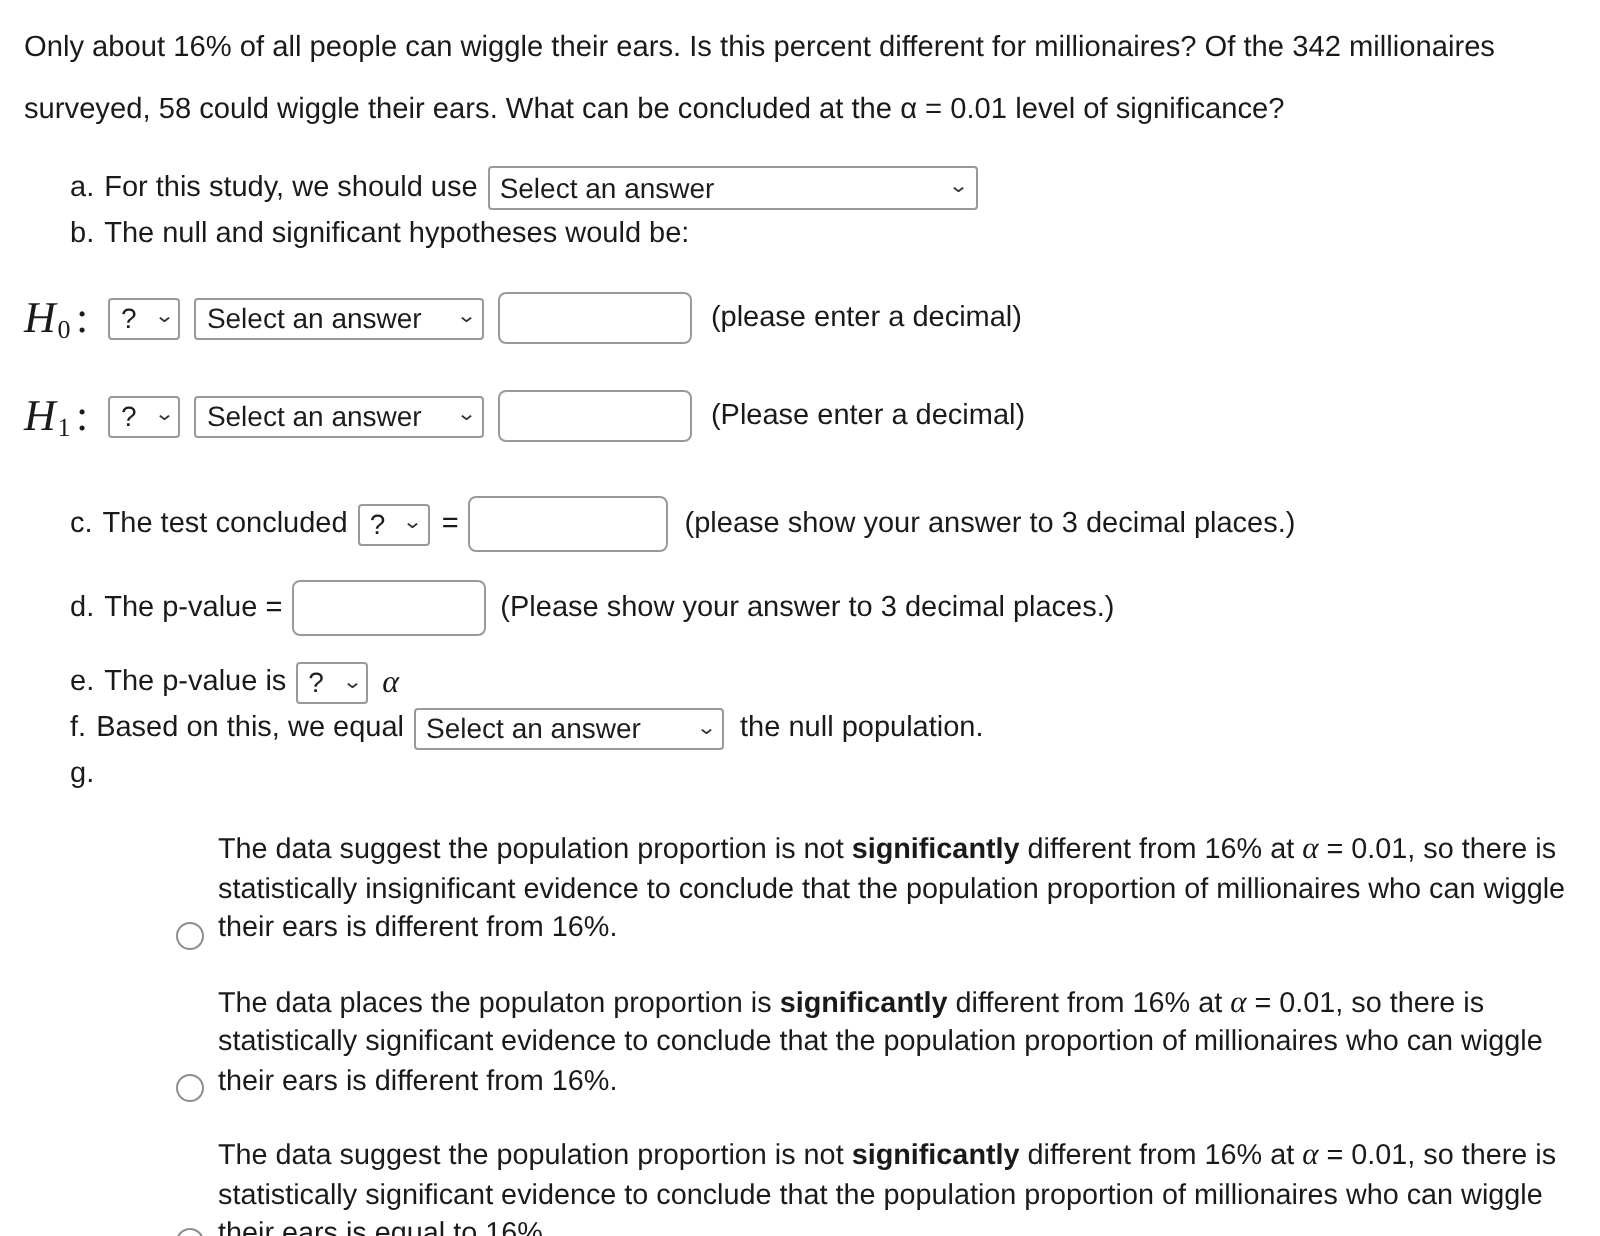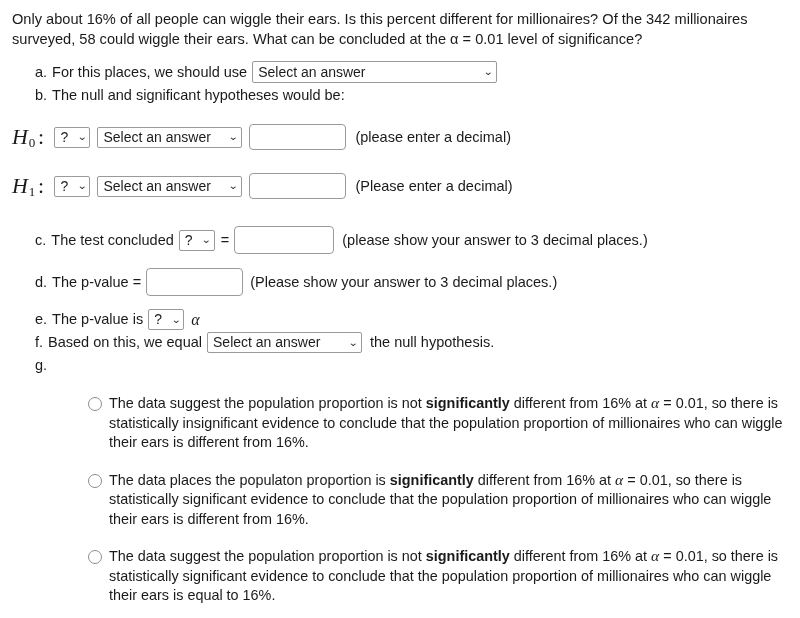--- a/index.html
+++ b/index.html
@@ -16,21 +16,21 @@
     -webkit-font-smoothing: antialiased;
   }
   .page {
     padding: 9px 14px 0 12px;
     box-sizing: border-box;
   }
 
   
   .intro {
     font-size: 14.6px;
-    line-height: 20px;
+    line-height: 31px;
     max-width: 775px;
     margin: 0 0 12px 0;
   }
 
   
   .item {
     display: flex;
     align-items: center;
     flex-wrap: nowrap;
     margin-left: 23px;
@@ -134,21 +134,21 @@
     font-style: italic;
     font-size: 15.5px;
   }
   .note { margin-left: 8px; }
   .note-d { margin-left: 7px; }
 
   
   .options { margin-top: 14px; }
   .option {
     display: flex;
-    align-items: flex-start;
+    align-items: flex-end;
     margin-left: 76px;
     margin-bottom: 16px;
     max-width: 712px;
     margin-top: 17px;
   }
   .radio {
     flex: 0 0 auto;
     width: 12px;
     height: 12px;
     border: 1px solid #8e8e8e;
@@ -165,21 +165,21 @@
 </style>
 </head>
 <body>
 
 <div class="page">
 
   <p class="intro">Only about 16% of all people can wiggle their ears. Is this percent different for millionaires? Of the 342 millionaires surveyed, 58 could wiggle their ears. What can be concluded at the α = 0.01 level of significance?</p>
 
   <div class="item">
     <span class="lbl">a.</span>
-    <span class="lbl">For this places, we should use</span>
+    <span class="lbl">For this study, we should use</span>
     <span class="select select-wide">
       <span>Select an answer</span>
       <span class="chev">⌄</span>
     </span>
   </div>
 
   <div class="item item-b">
     <span class="lbl">b.</span>
     <span>The null and significant hypotheses would be:</span>
   </div>
@@ -249,21 +249,21 @@
     <span class="alpha">α</span>
   </div>
 
   <div class="item row-f">
     <span class="lbl">f.</span>
     <span class="lbl">Based on this, we equal</span>
     <span class="select select-f">
       <span>Select an answer</span>
       <span class="chev">⌄</span>
     </span>
-    <span class="note">the null hypothesis.</span>
+    <span class="note">the null population.</span>
   </div>
 
   <div class="item row-g">
     <span class="lbl">g.</span>
   </div>
 
   <div class="options">
 
     <div class="option">
       <span class="radio"></span>

